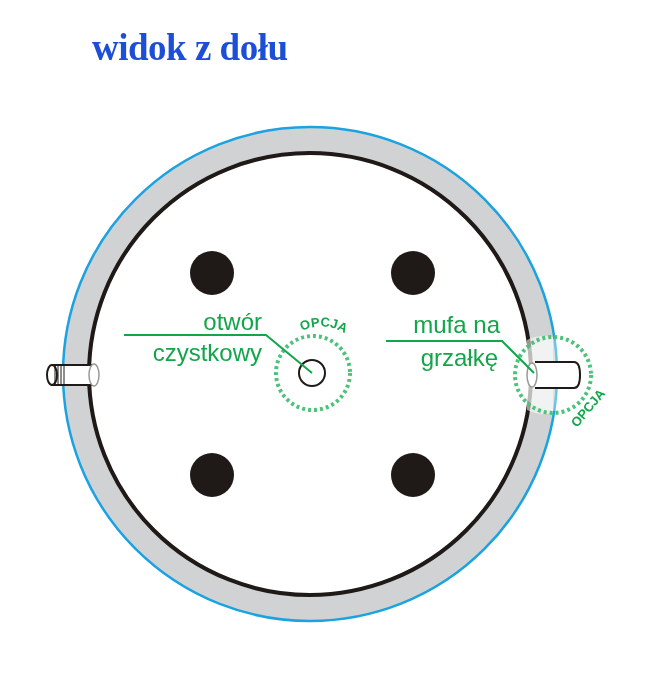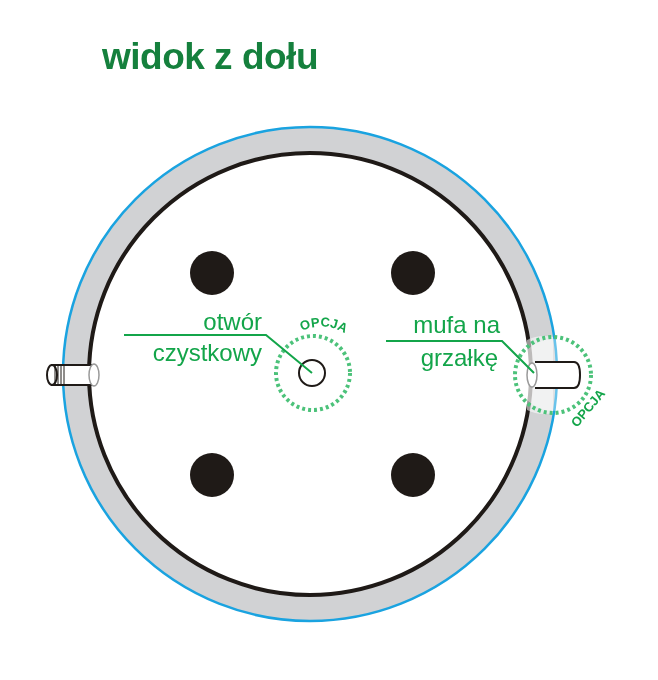--- a/index.html
+++ b/index.html
@@ -1,20 +1,20 @@
 <!DOCTYPE html>
 <html><head>
 <meta charset="utf-8">
 <style>
   html, body { margin:0; padding:0; background:#ffffff; }
   body { width:658px; height:680px; position:relative; overflow:hidden; }
   #title {
     position:absolute; left:92px; top:26px;
-    font-family:Liberation Sans, sans-serif; font-weight:bold;
-    font-size:37px; color:#15803d; letter-spacing:-0.5px; margin:10px;
+    font-family:Liberation Serif, serif; font-weight:bold;
+    font-size:37px; color:#1d4ed8; letter-spacing:-0.5px; margin:0;
   }
   svg { position:absolute; left:0; top:0; }
   .lbl { font-family:"Liberation Sans", sans-serif; font-size:24px; fill:#13a54a; }
   .opt { font-family:"Liberation Sans", sans-serif; font-size:13px; font-weight:bold; fill:#13a54a; }
 </style>
 </head>
 <body>
 
 <h1 id="title">widok z dołu</h1>
 

